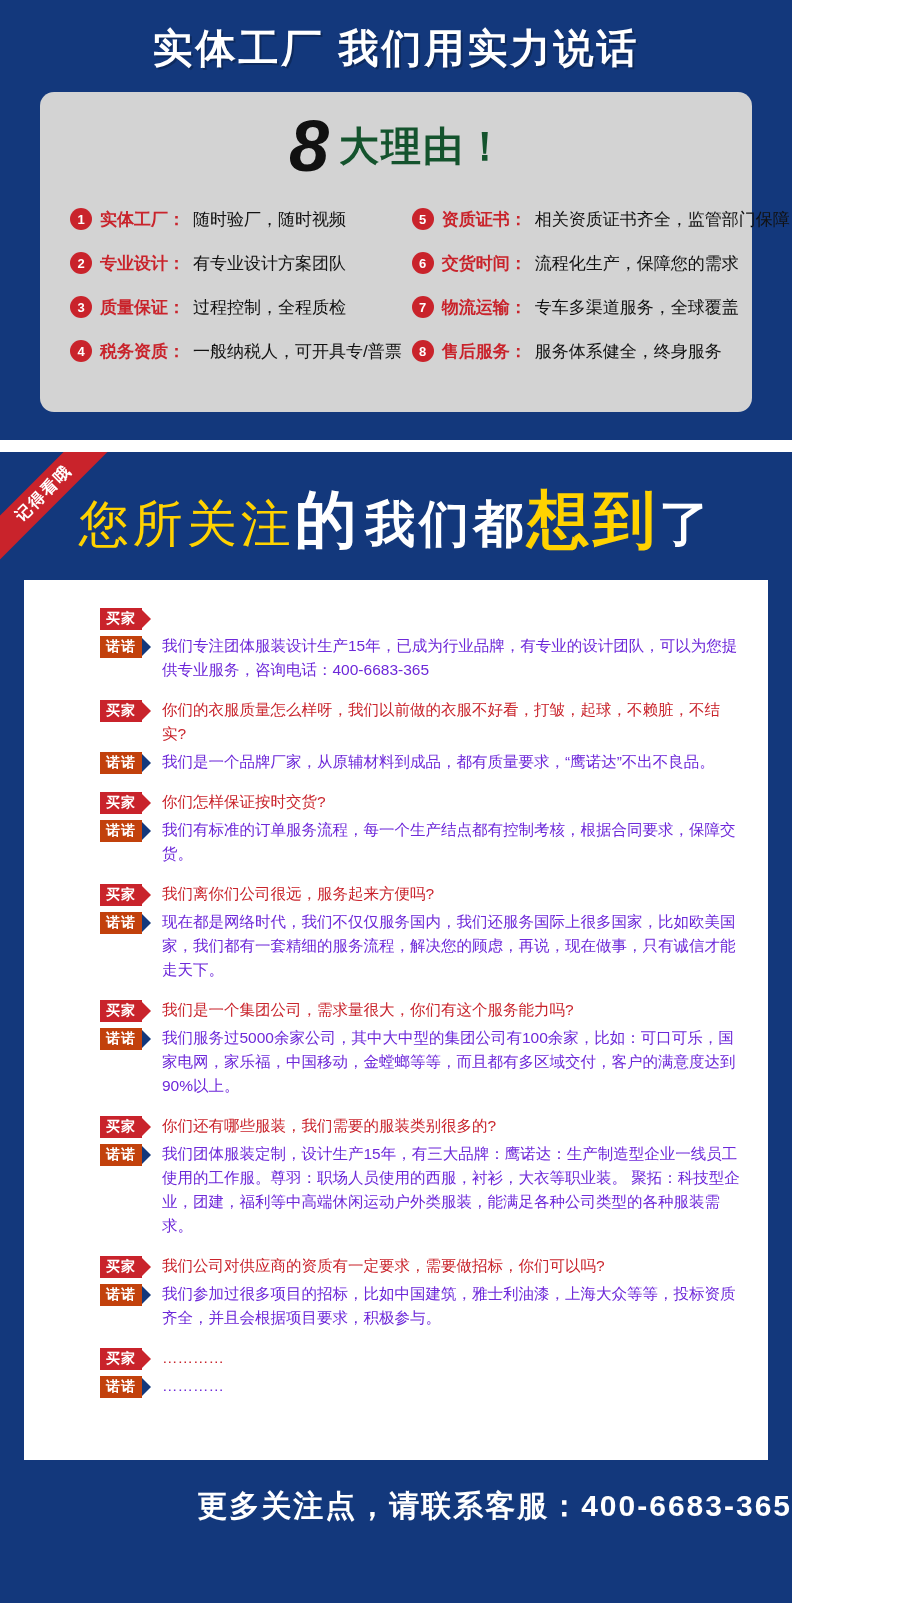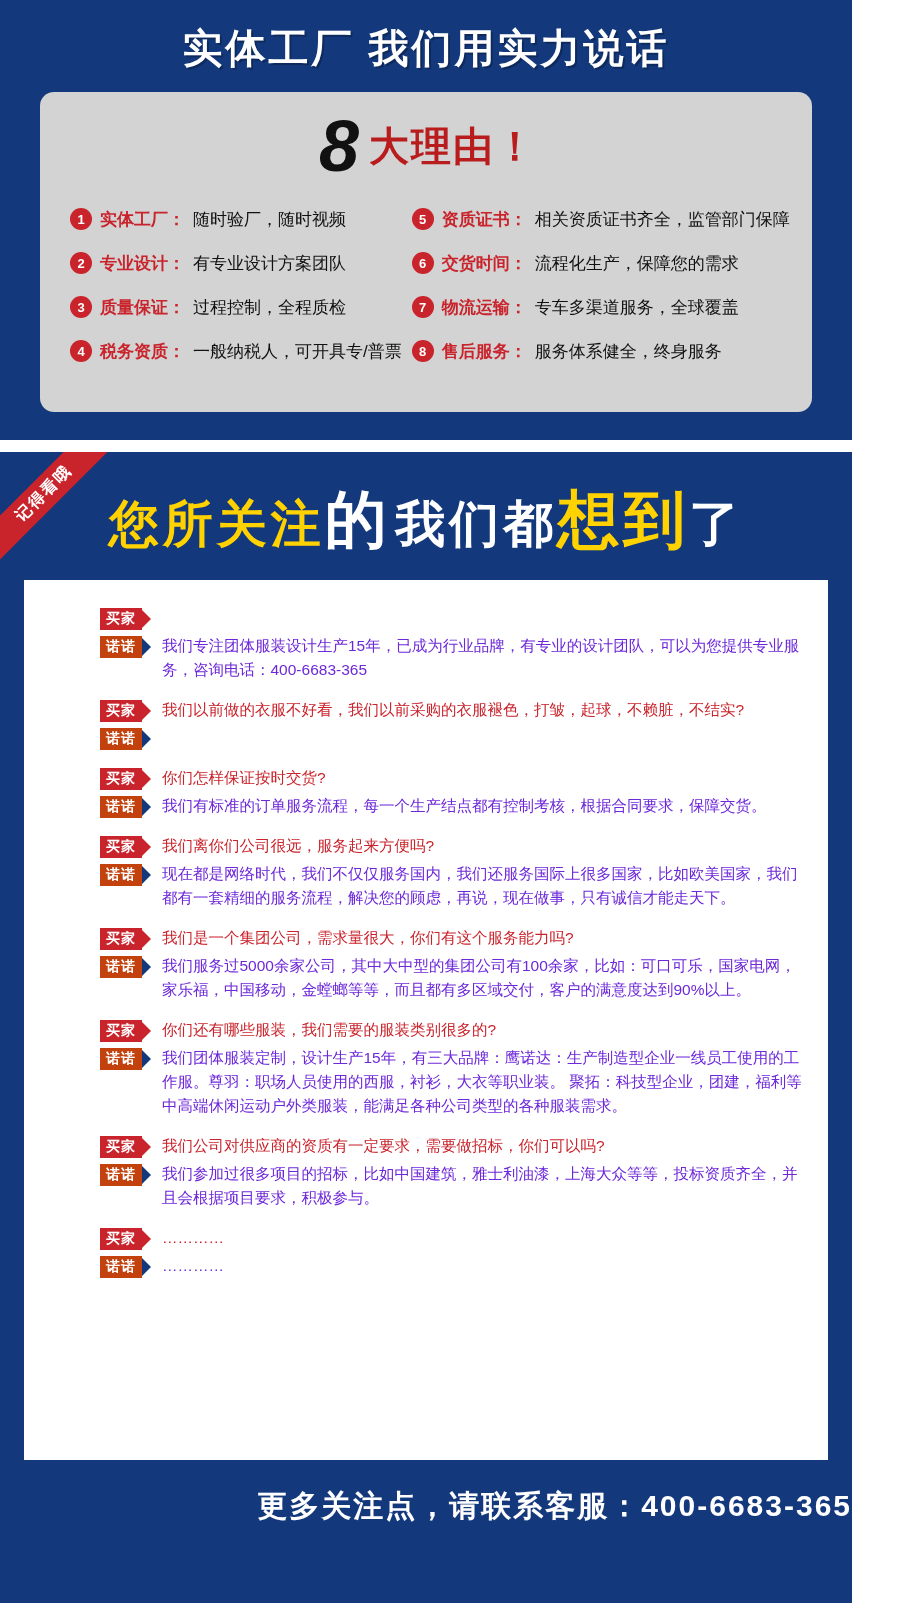--- a/index.html
+++ b/index.html
@@ -5,21 +5,21 @@
   html, body {
     margin: 0;
     padding: 0;
   }
   body {
     width: 900px;
     font-family: "Liberation Sans", "DejaVu Sans", sans-serif;
     background: #ffffff;
   }
   .page {
-    width: 852px;
+    width: 792px;
     height: 1603px;
     position: relative;
     overflow: hidden;
     background: #ffffff;
   }
 
   
   .top-section {
     background: #13387c;
     padding: 12px 18px 18px 18px;
@@ -61,21 +61,21 @@
   }
   .reasons-head .rh-num {
     color: #111111;
     font-size: 72px;
     font-weight: bold;
     line-height: 0.85;
     font-style: italic;
     padding: 0 4px;
   }
   .reasons-head .rh-black {
-    color: #b91c1c;
+    color: #14532d;
     font-size: 40px;
     font-weight: bold;
     letter-spacing: 2px;
   }
   .reasons-grid {
     display: grid;
     grid-template-columns: 1fr 1fr;
     grid-auto-rows: 44px;
     column-gap: 10px;
     padding: 6px 2px 0 6px;
@@ -139,21 +139,21 @@
     z-index: 5;
   }
   .bottom-heading {
     text-align: center;
     padding: 26px 0 18px 0;
     white-space: nowrap;
   }
   .bh-y {
     color: #ffd200;
     font-size: 50px;
-    font-weight: bold;
+    font-weight: normal;
     letter-spacing: 4px;
   }
   .bh-w {
     color: #ffffff;
     font-size: 50px;
     font-weight: bold;
     letter-spacing: 4px;
   }
   .bh-big {
     color: #ffffff;
@@ -302,24 +302,25 @@
         </div>
         <div class="qa-line">
           <span class="tag seller">诺诺</span>
           <span class="qa-text a">我们专注团体服装设计生产15年，已成为行业品牌，有专业的设计团队，可以为您提供专业服务，咨询电话：400-6683-365</span>
         </div>
       </div>
 
       <div class="qa-block">
         <div class="qa-line">
           <span class="tag buyer">买家</span>
-          <span class="qa-text q">我们以前做的衣服不好看，我们以前采购的衣服褪色，打皱，起球，不赖脏，不结实?</span>
-        </div>
-        <div class="qa-line">
-          <span class="tag seller">诺诺</span>
+          <span class="qa-text q">你们的衣服质量怎么样呀，我们以前做的衣服不好看，打皱，起球，不赖脏，不结实?</span>
+        </div>
+        <div class="qa-line">
+          <span class="tag seller">诺诺</span>
+          <span class="qa-text a">我们是一个品牌厂家，从原辅材料到成品，都有质量要求，“鹰诺达”不出不良品。</span>
         </div>
       </div>
 
       <div class="qa-block">
         <div class="qa-line">
           <span class="tag buyer">买家</span>
           <span class="qa-text q">你们怎样保证按时交货?</span>
         </div>
         <div class="qa-line">
           <span class="tag seller">诺诺</span>

